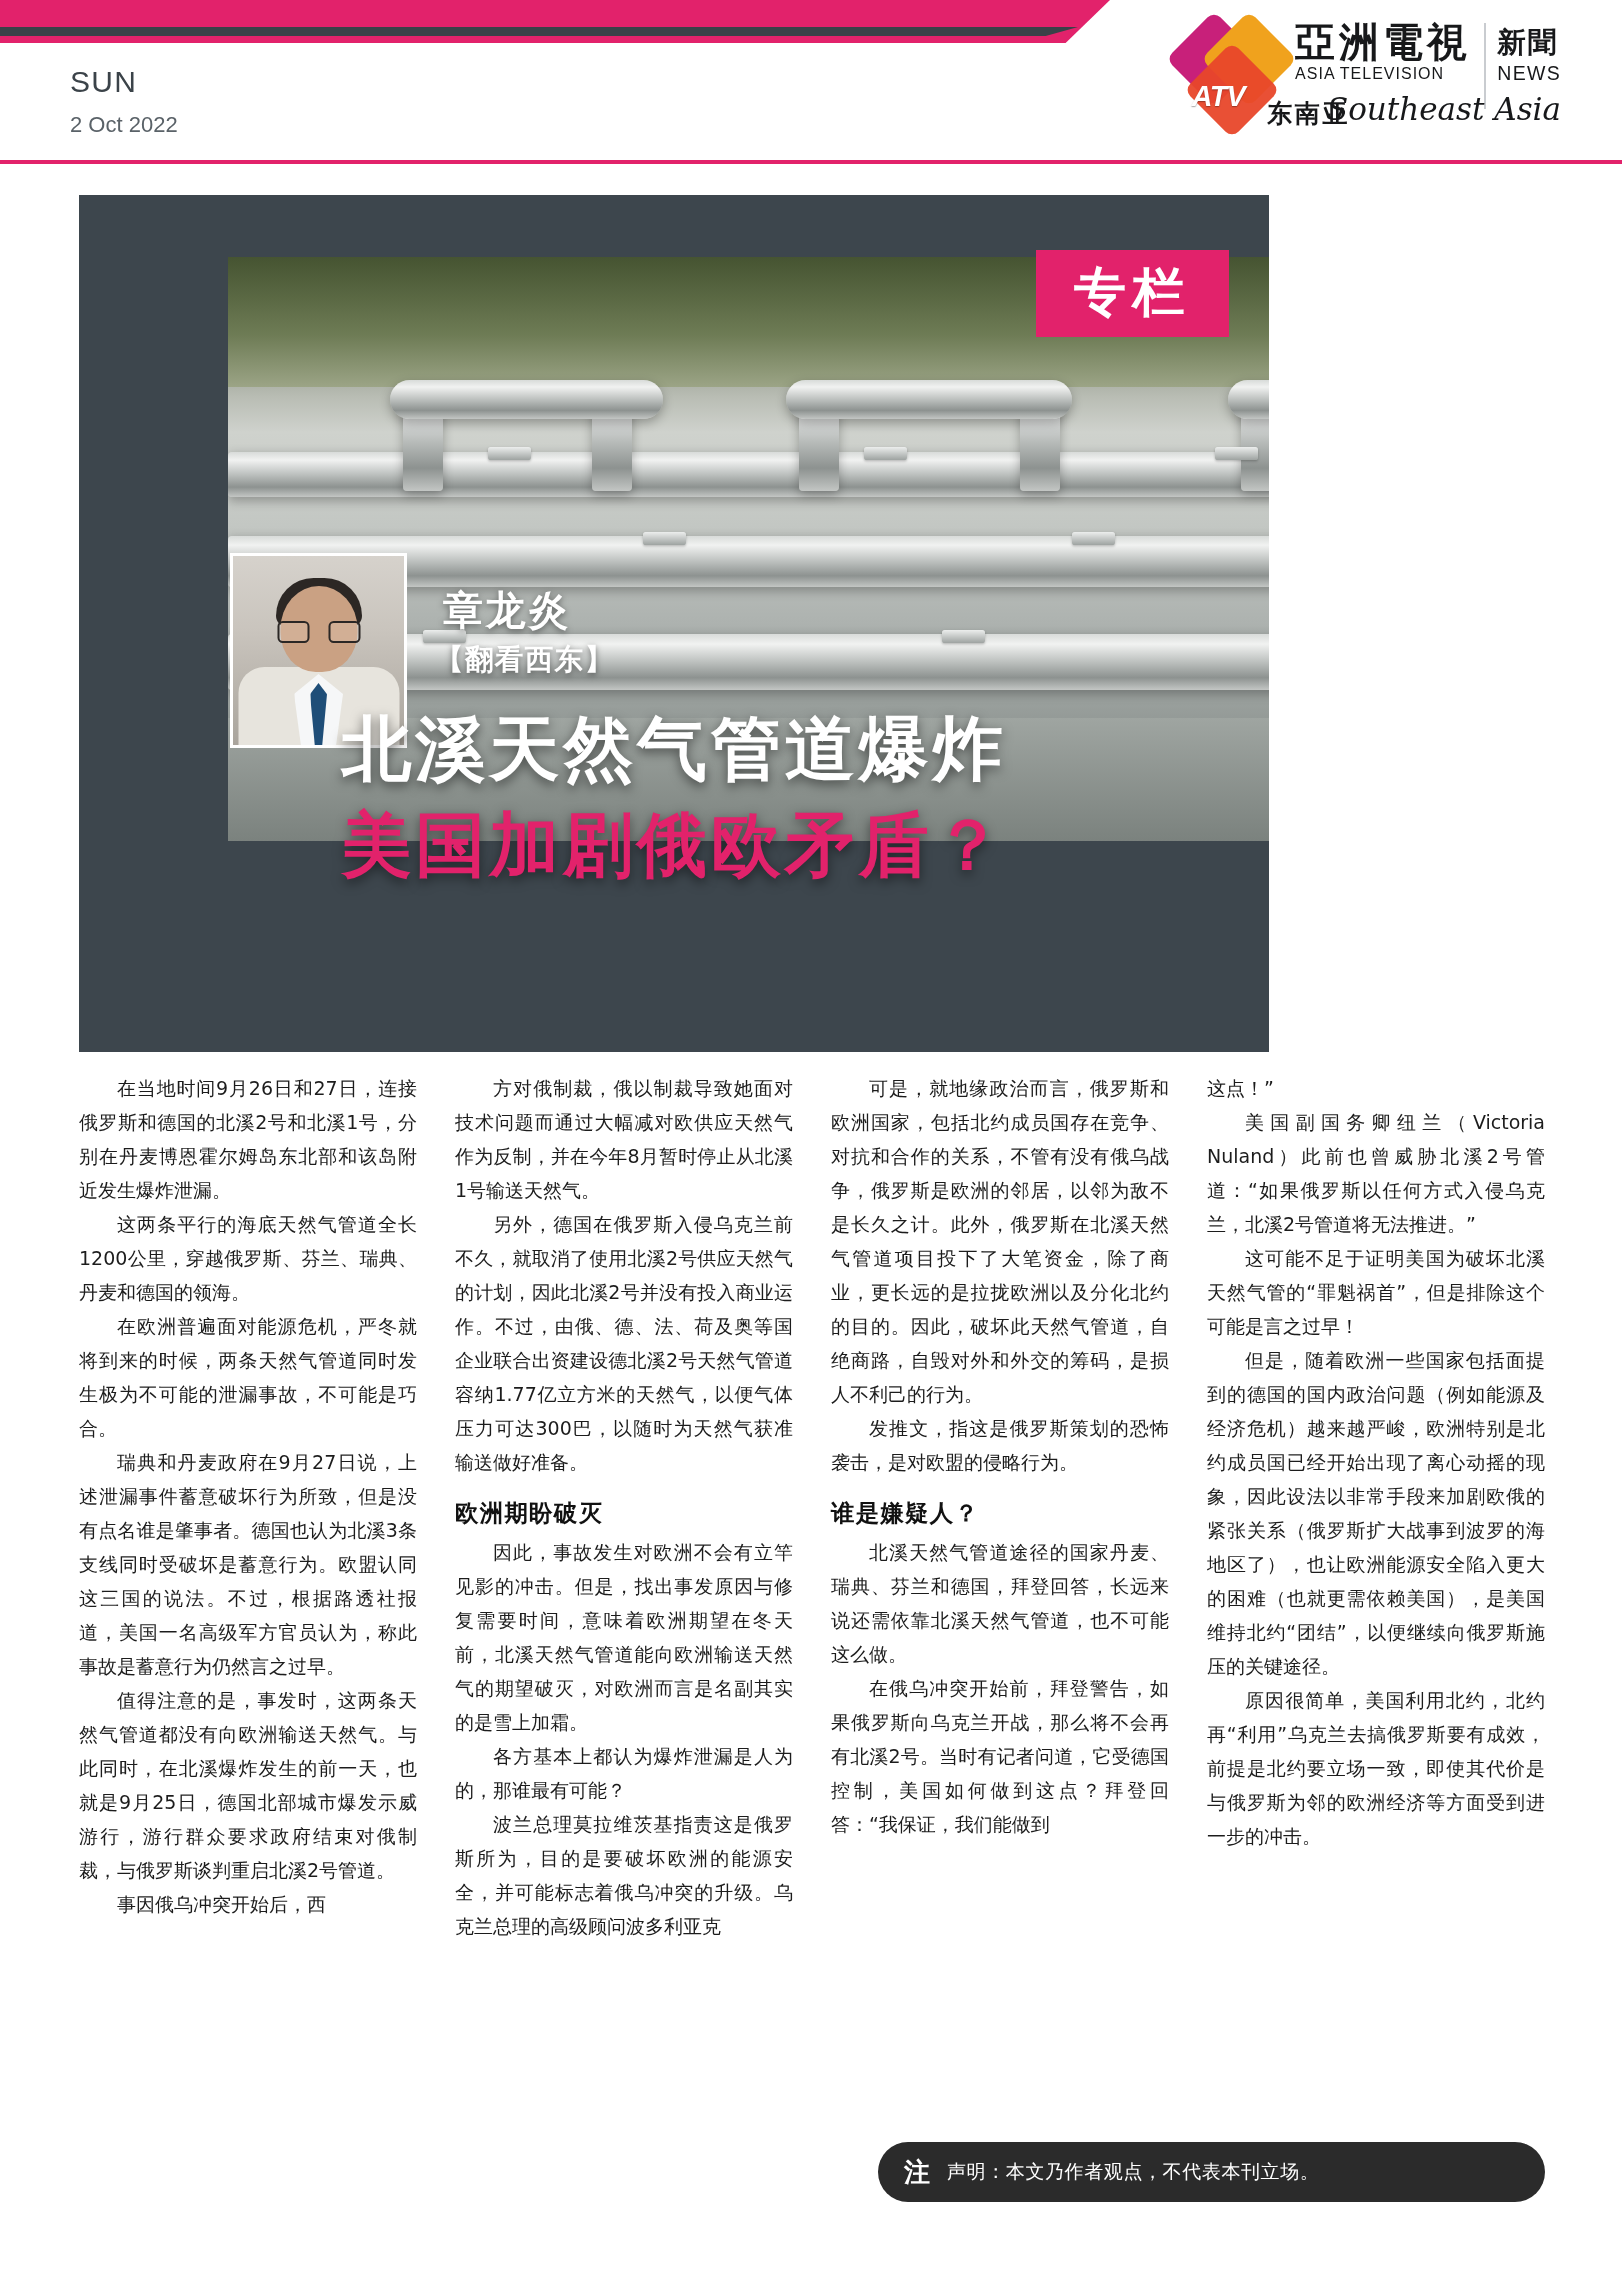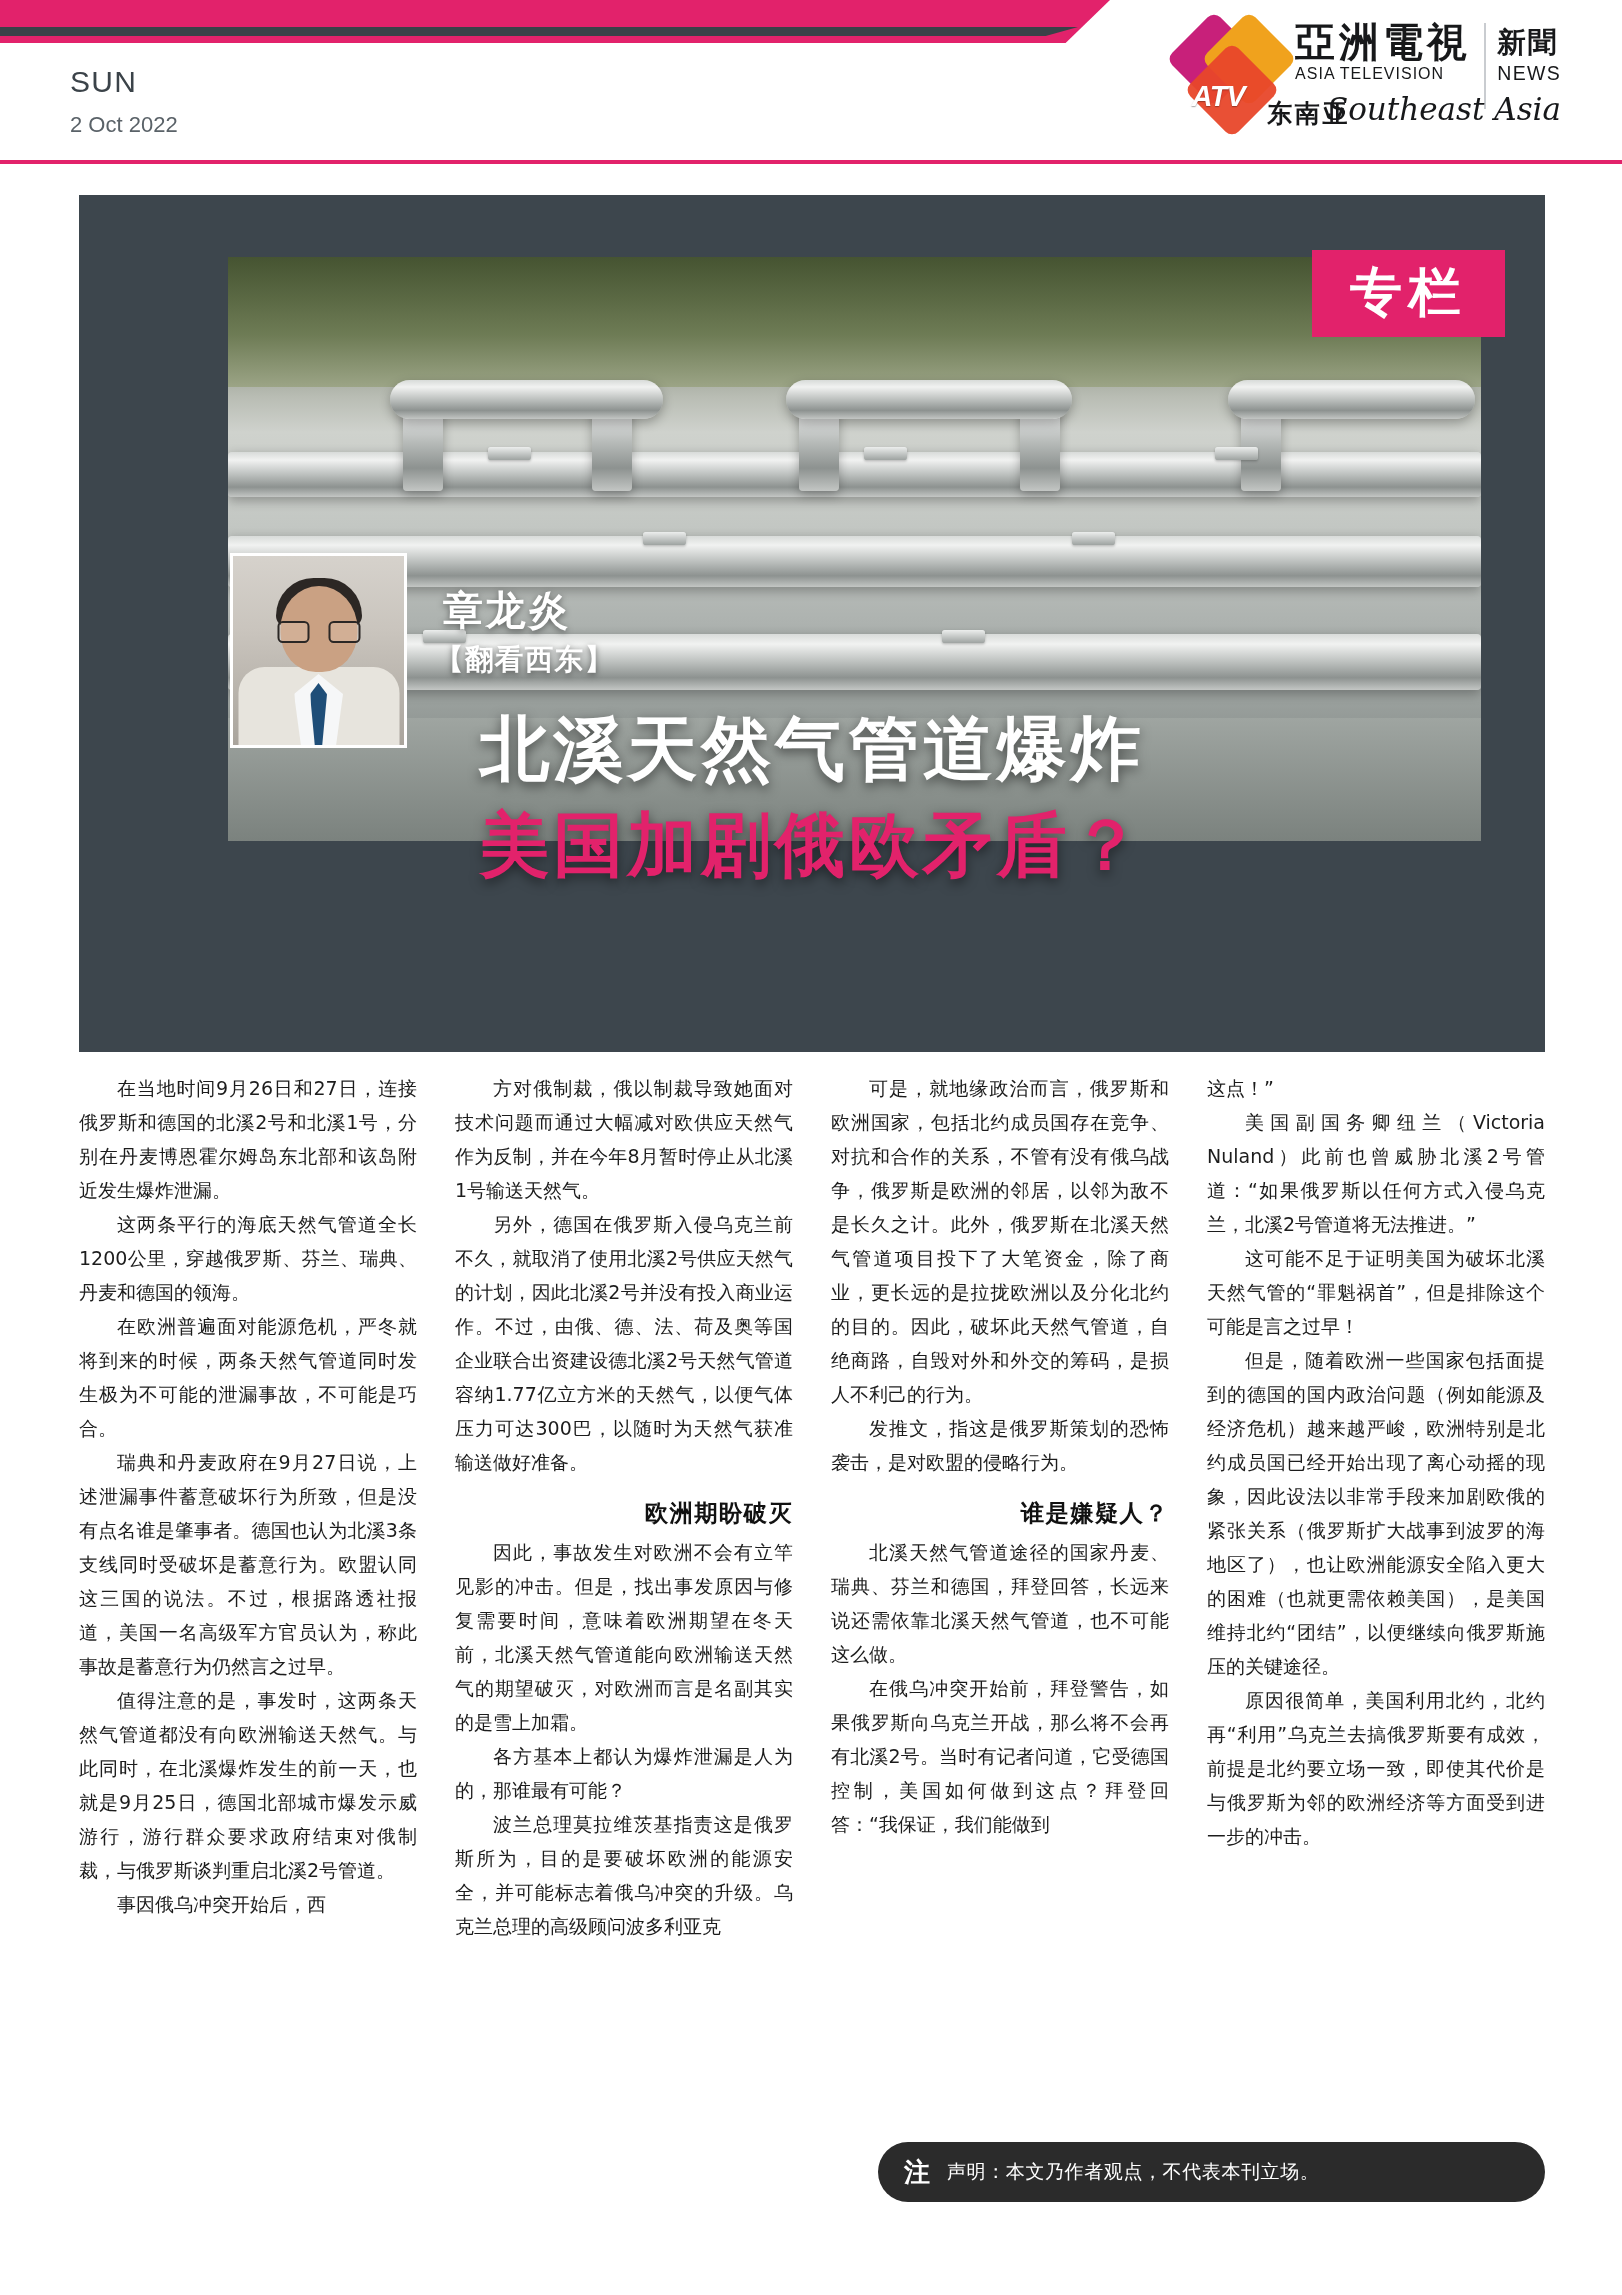--- a/index.html
+++ b/index.html
@@ -150,21 +150,21 @@
     color: #17181a;
     font-family: "DejaVu Serif", serif;
     text-align: center;
   }
 
   
   .hero {
     position: absolute;
     left: 79px;
     top: 195px;
-    width: 1466px;
+    width: 1190px;
     height: 857px;
     background: #3d464d;
     overflow: hidden;
   }
   .hero-photo {
     position: absolute;
     left: 149px;
     top: 62px;
     width: 1253px;
     height: 584px;
@@ -319,21 +319,21 @@
     text-justify: inter-character;
   }
   .col p {
     margin: 0;
     text-indent: 2em;
   }
   .col h3 {
     margin: 17px 0 5.2px 0;
     font-size: 23.4px;
     font-weight: bold;
-    text-align: right;
+    text-align: left;
     letter-spacing: 1.3px;
     color: #111;
   }
 
   
   .note {
     position: absolute;
     left: 878px;
     top: 2142px;
     width: 667px;

